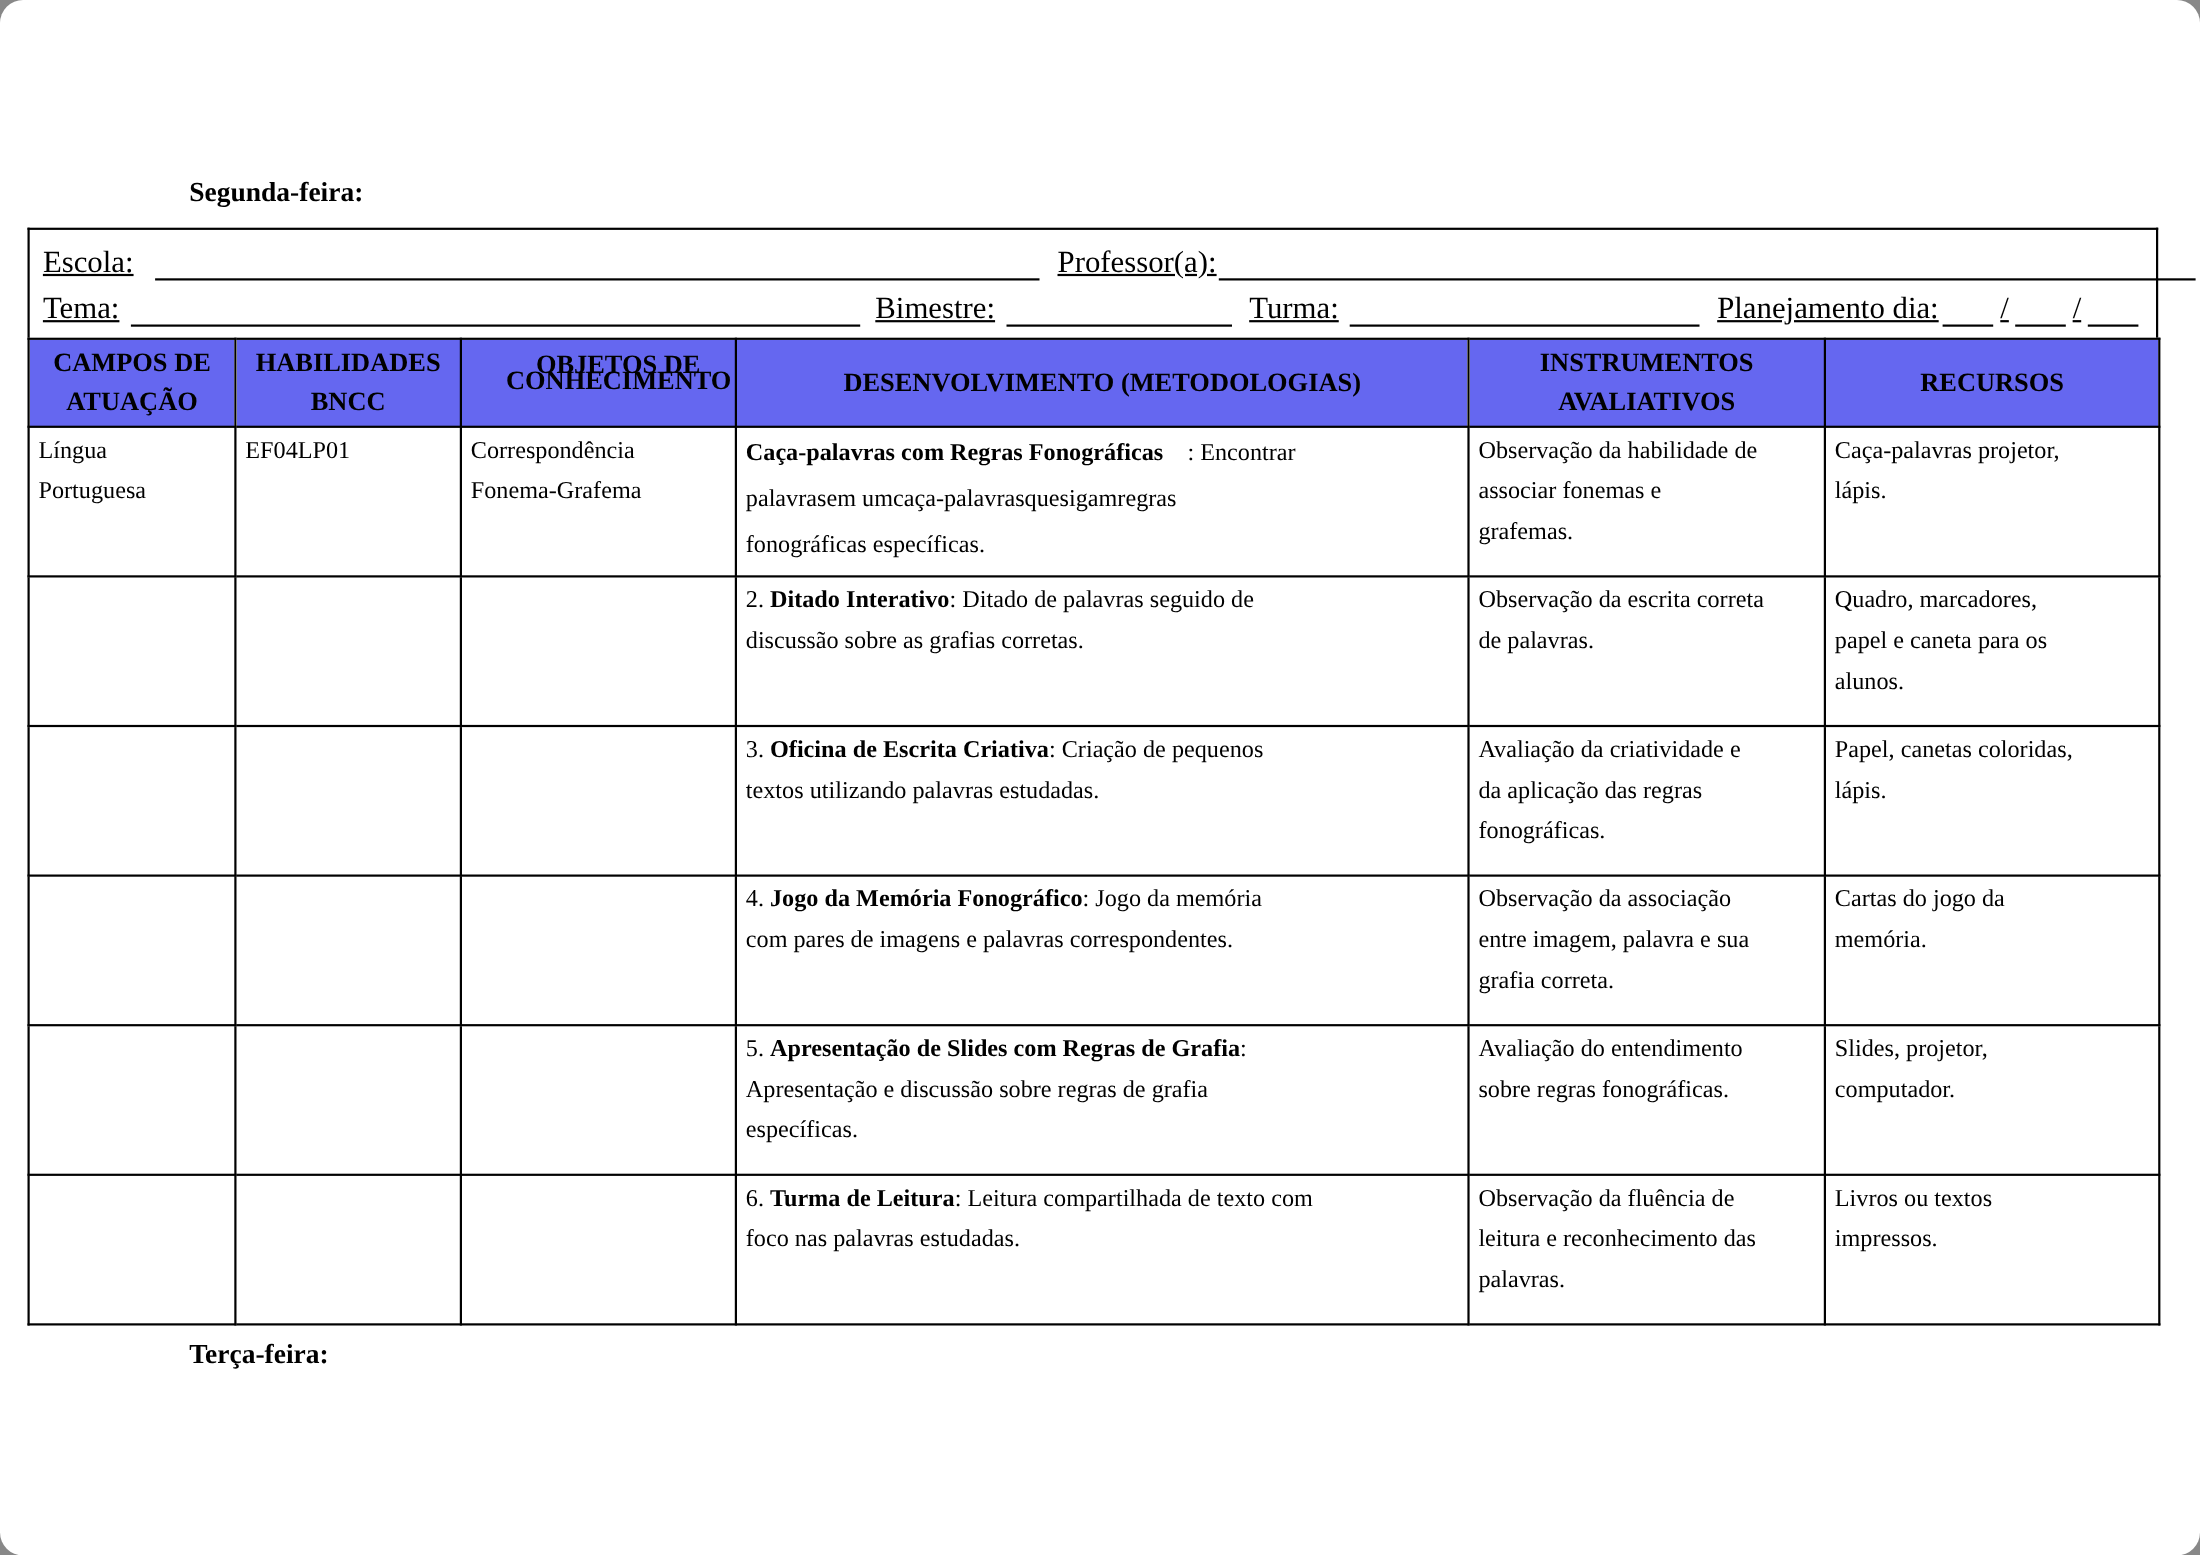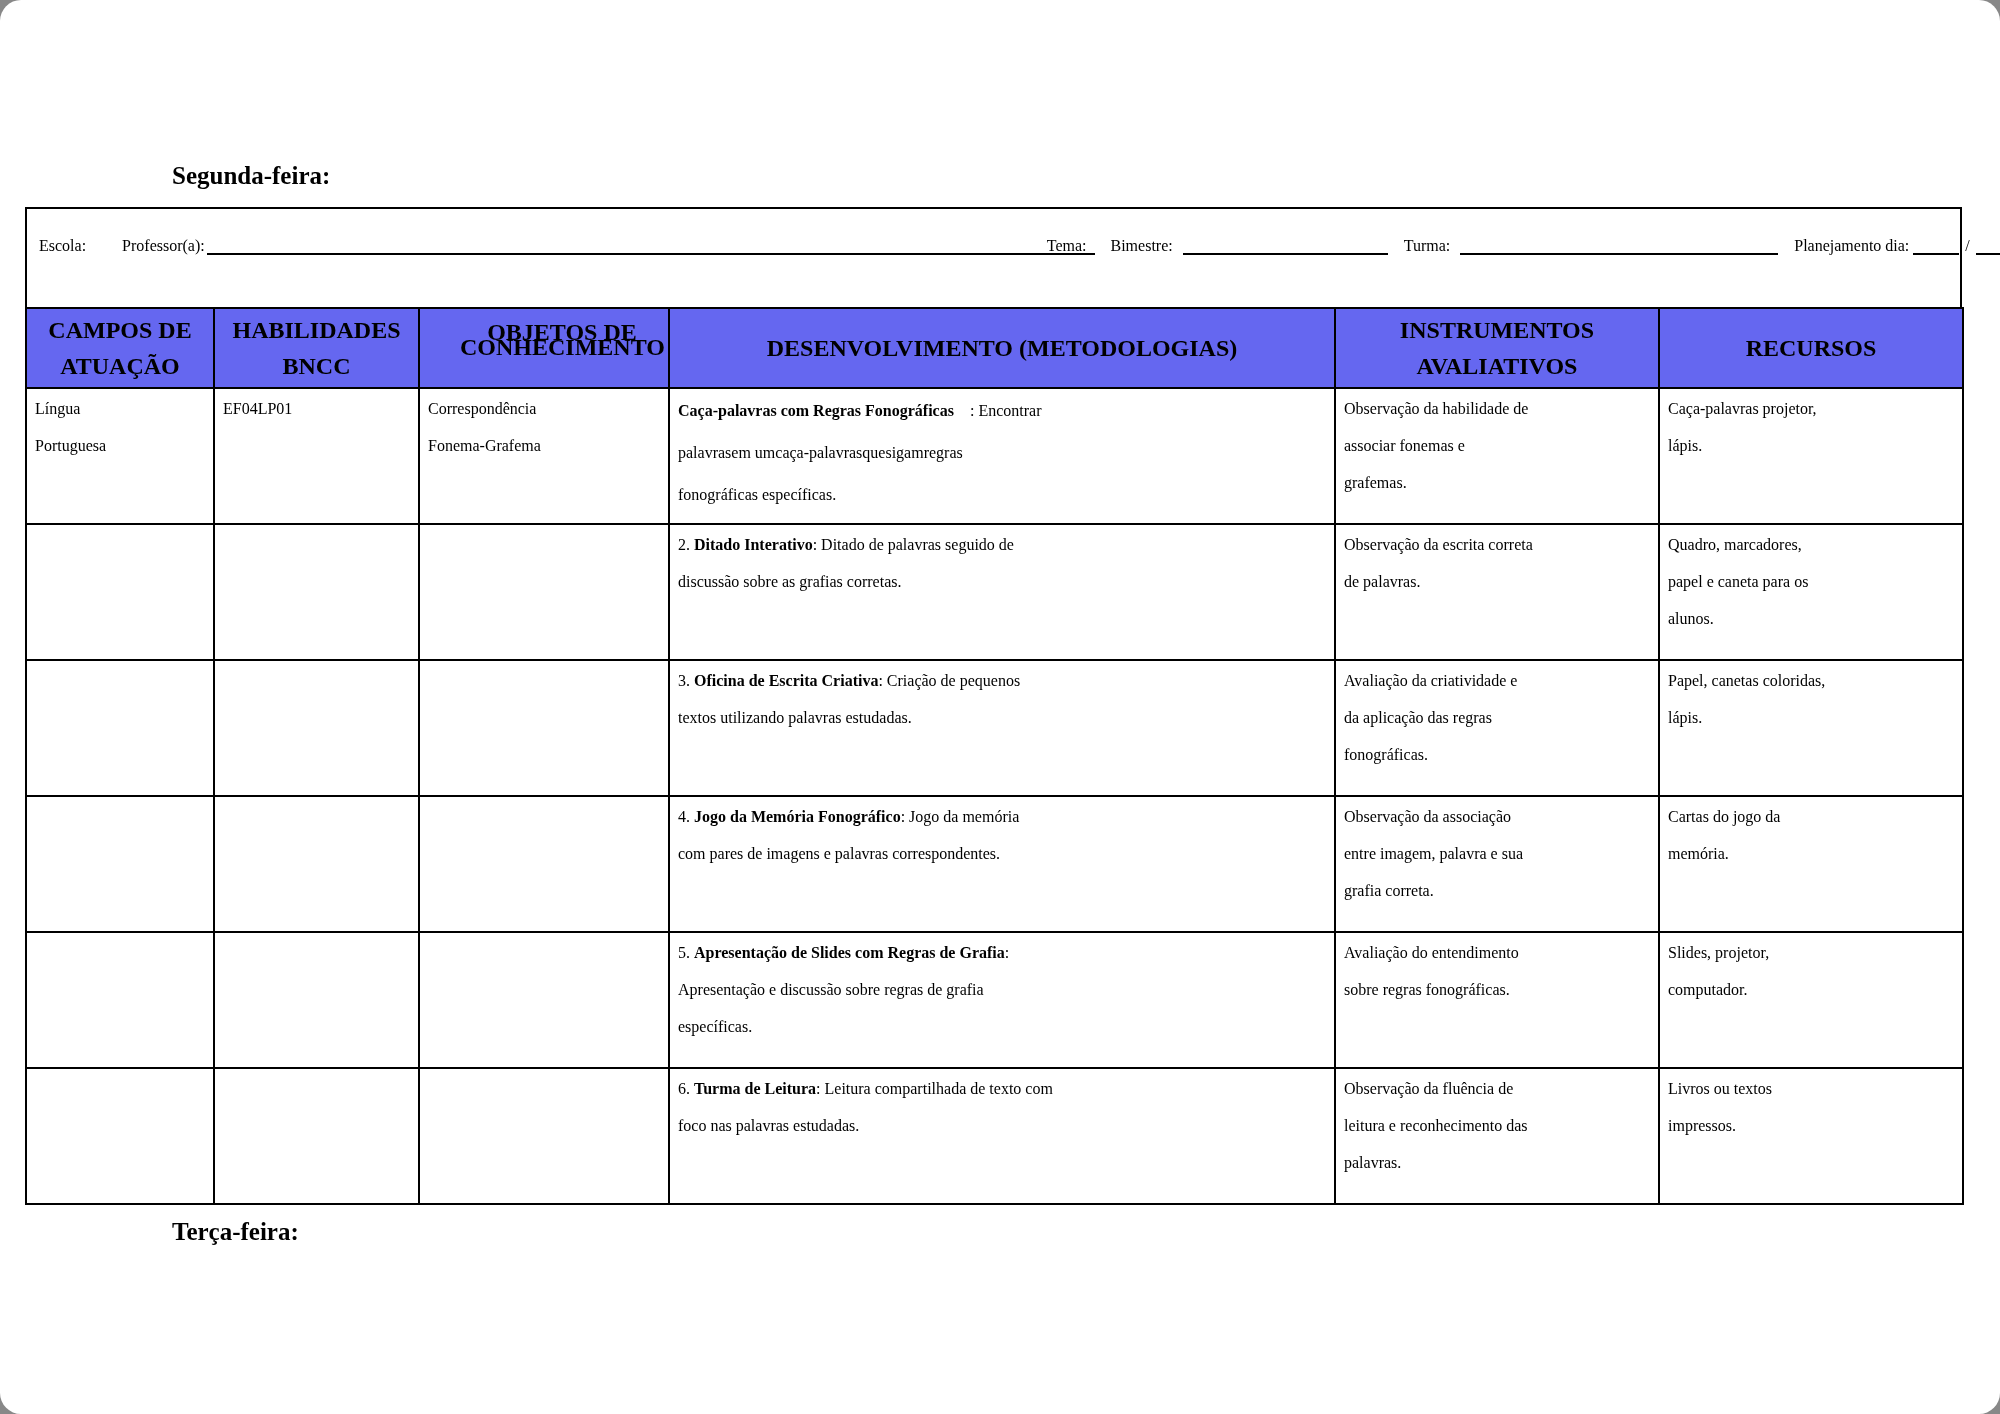--- a/index.html
+++ b/index.html
@@ -26,23 +26,24 @@
   .sheet { position: absolute; left: 25px; top: 207px; width: 1937px; }
 
   .form-box {
     box-sizing: border-box;
     border: 2px solid #000;
     border-bottom: none;
     width: 100%;
     height: 100px;
     padding: 4px 12px 10px 12px;
     display: flex;
-    flex-direction: row;
+    flex-direction: column;
     justify-content: space-between;
-    font-size: 16px;
+    font-size: 28px;
+    text-decoration: underline;
   }
   .form-line { display: flex; align-items: flex-end; height: 42px; }
   .lbl { white-space: nowrap; }
   .blank {
     display: inline-block;
     border-bottom: 2px solid #000;
     height: 24px;
     flex: 0 0 auto;
   }
   .b-escola    { flex: 1 1 auto; margin: 0 16px 0 20px; }
@@ -61,21 +62,21 @@
     font-weight: bold;
     text-align: center;
     vertical-align: middle;
     line-height: 36px;
     padding: 2px 4px;
     height: 80px;
   }
   .plan th.objetos { vertical-align: top; padding-top: 16px; line-height: 15px; padding-left: 40px; }
   .plan td {
     vertical-align: top;
-    font-size: 16px;
+    font-size: 22px;
     line-height: 37px;
     padding: 1px 8px 0 8px;
     white-space: pre-wrap;
   }
   .plan tr.datarow { height: 136px; }
   .plan tr.r1 td.dev { line-height: 42px; }
   .bold { font-weight: bold; margin-top: 44px; }
 </style>
 </head>
 <body>

